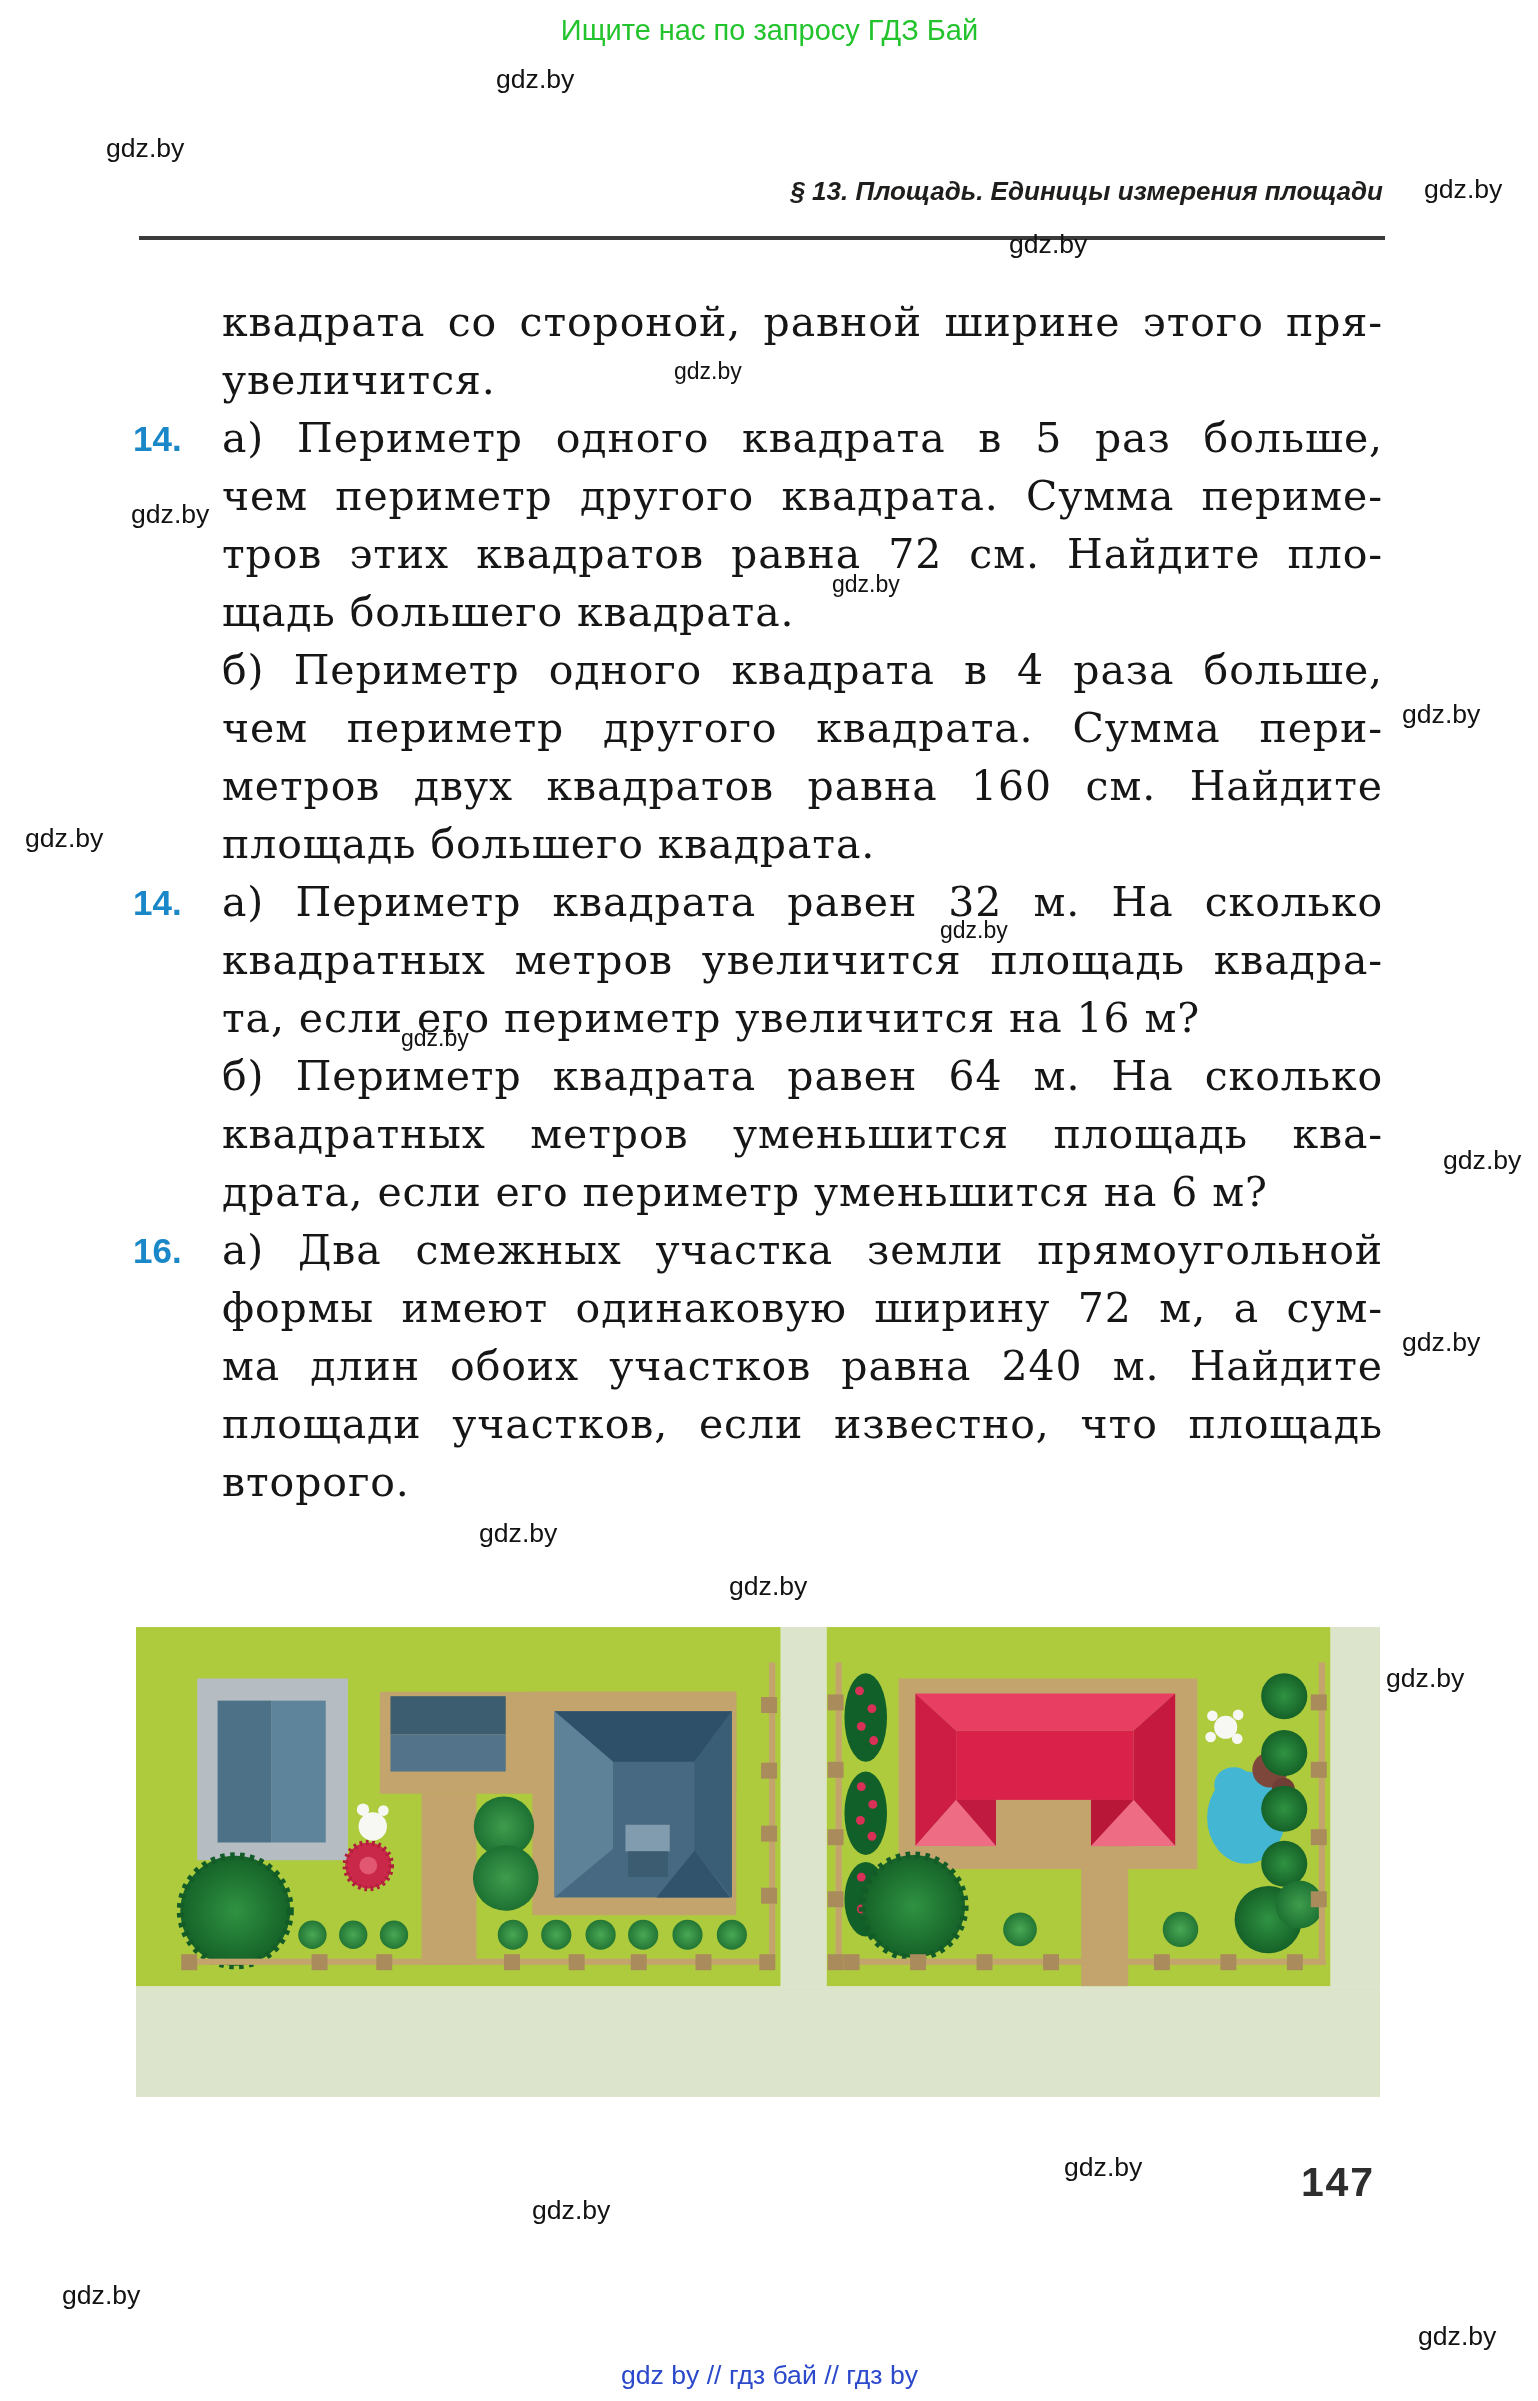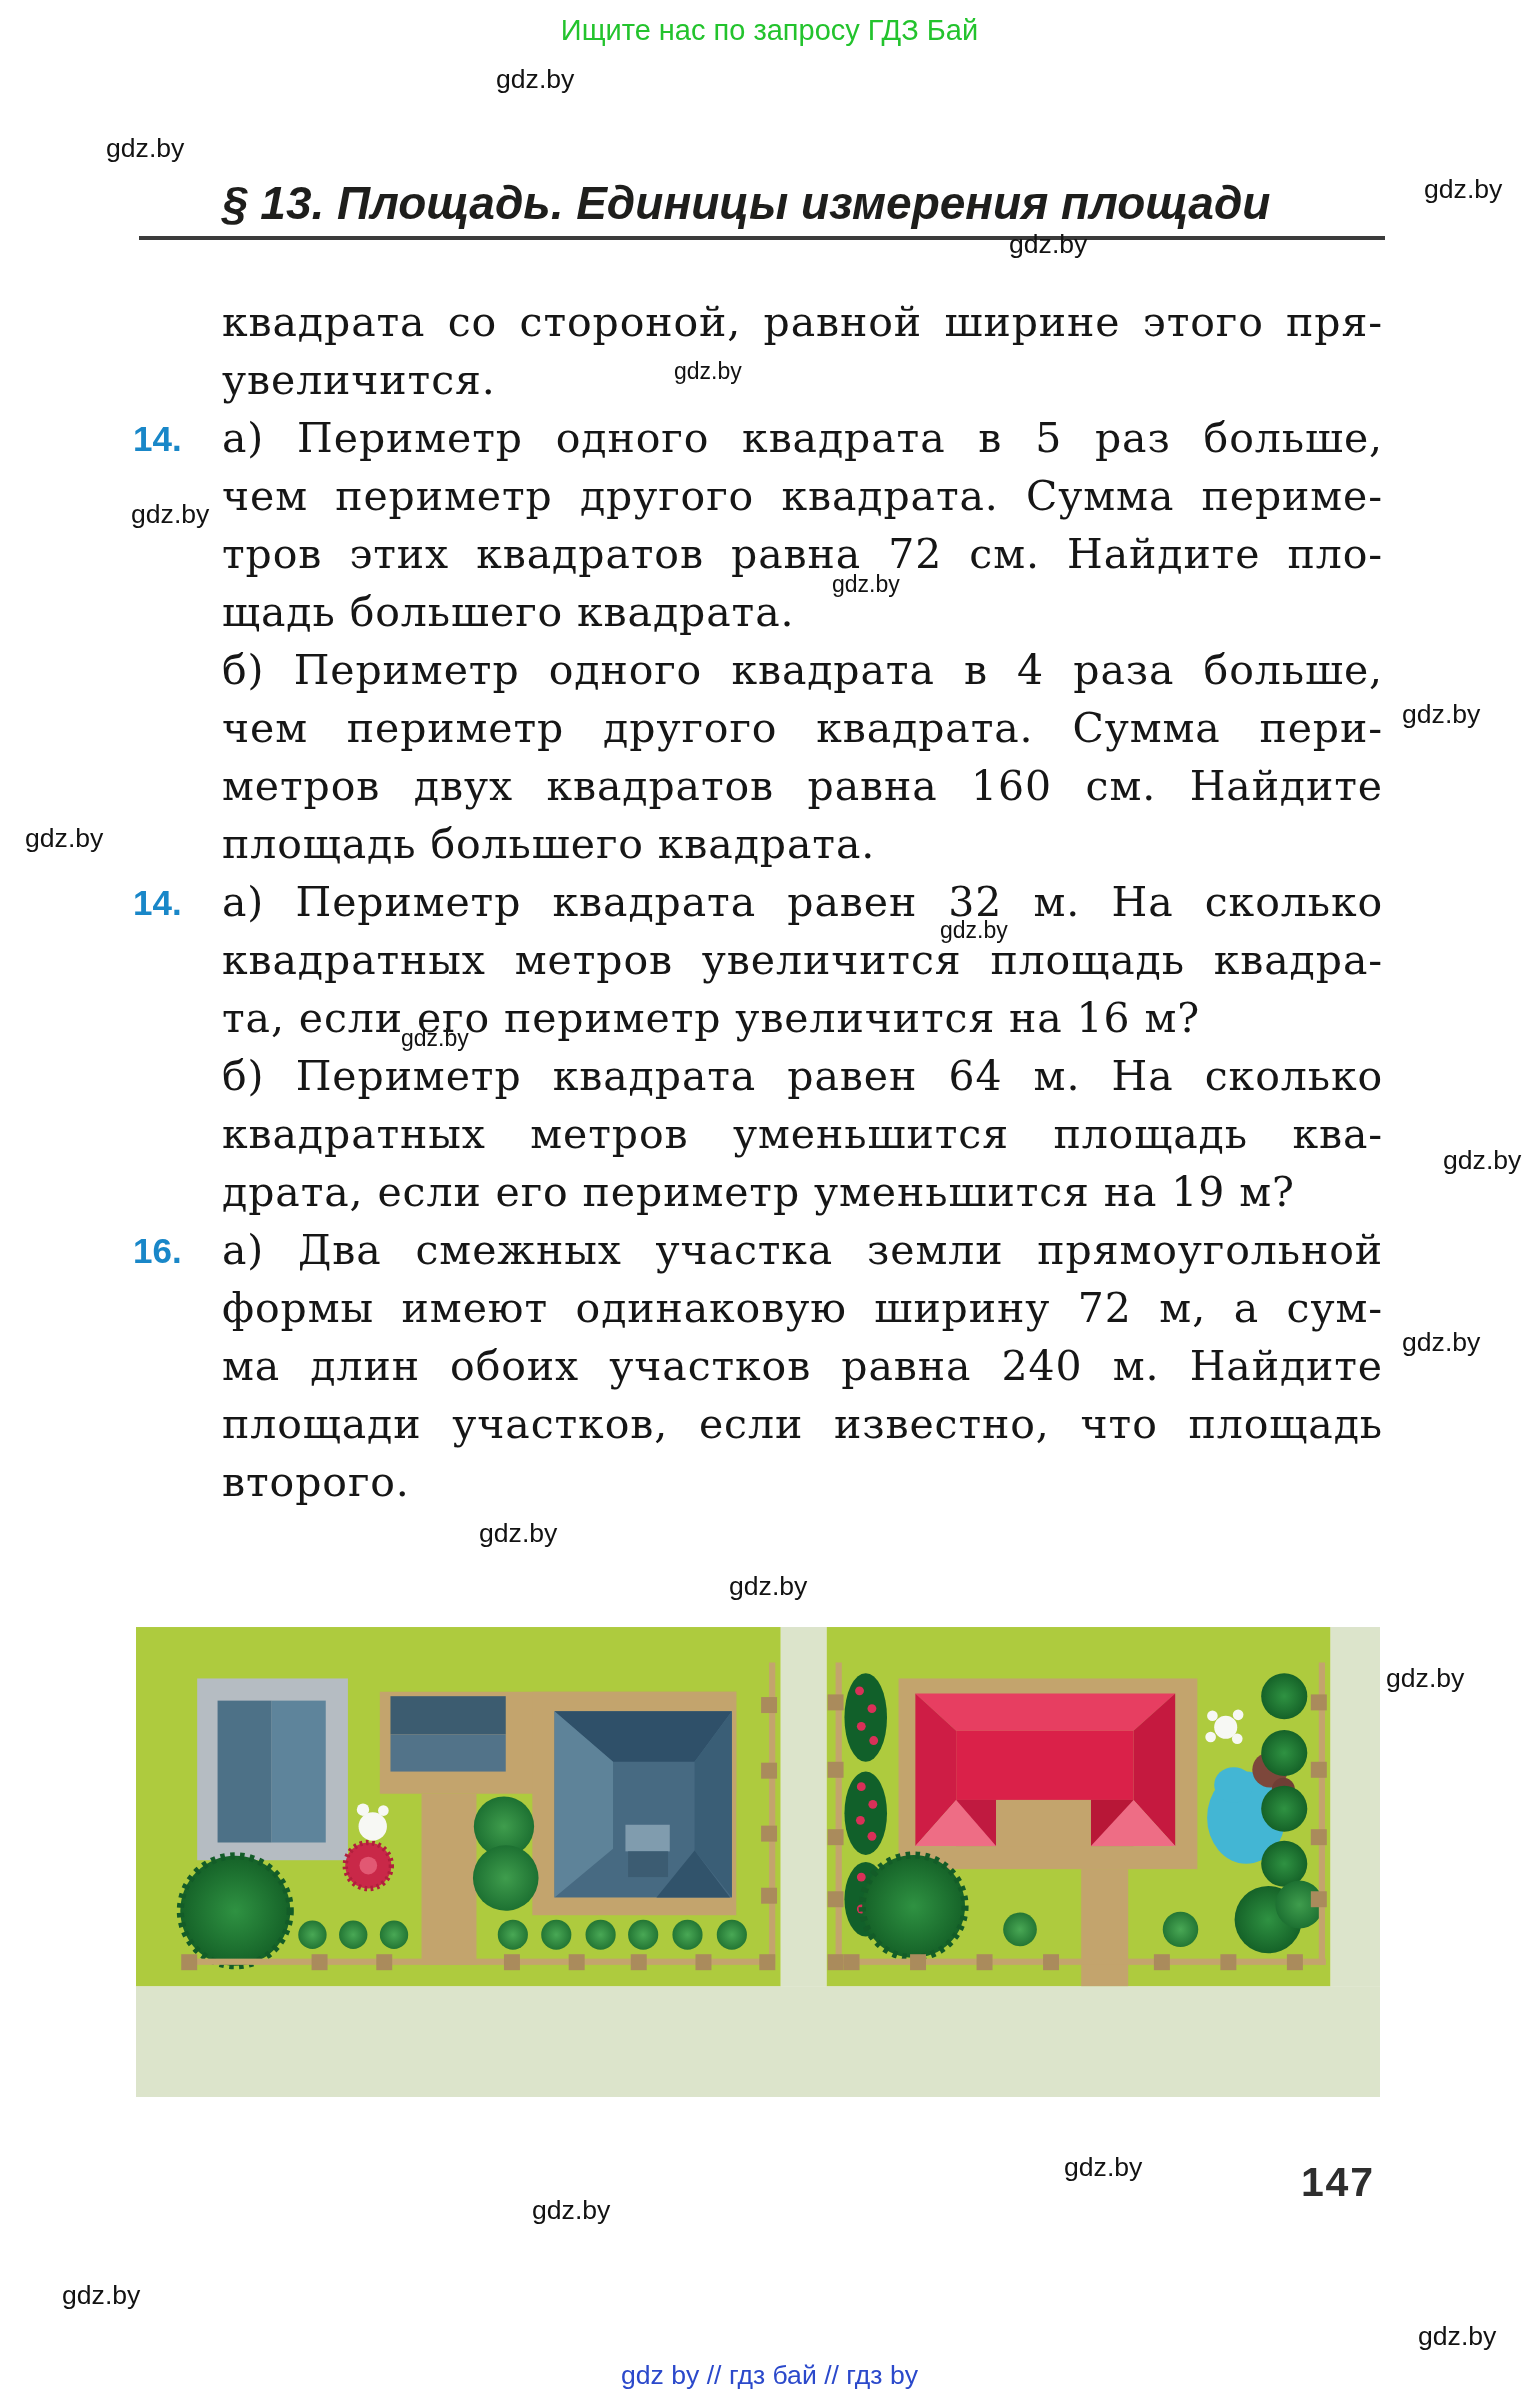--- a/index.html
+++ b/index.html
@@ -1,22 +1,22 @@
 <!DOCTYPE html>
 <html style="font-size:14px"><head>
 <meta charset="utf-8">
 <style>
   html,body{margin:0;padding:0;background:#ffffff}
   .page{position:relative;width:1539px;height:2401px;background:#ffffff;
         font-family:"DejaVu Serif",serif;overflow:hidden}
   .promo{position:absolute;top:14px;left:0;width:100%;text-align:center;
          font-family:"Liberation Sans",sans-serif;font-size:29px;color:#23c32d}
-  .hdr{position:absolute;top:176px;left:222px;width:1161px;text-align:left;
+  .hdr{position:absolute;top:176px;left:222px;width:1161px;text-align:right;
        font-family:"Liberation Sans",sans-serif;font-style:italic;font-weight:bold;
-       font-size:46px;color:#1e1e1c}
+       font-size:26px;color:#1e1e1c}
   .rule{position:absolute;left:139px;top:236px;width:1246px;height:4.4px;background:#3b3b3b}
   .textblock{position:absolute;left:222px;top:293px;width:1161px;
              font-size:41px;line-height:58px;color:#161616;letter-spacing:0.9px}
   .line{position:relative;text-align:justify;text-align-last:justify}
   .line.end{text-align:left;text-align-last:left}
   .tnum{position:absolute;left:-89px;top:0.9px;width:69px;text-align:left;
         font-family:"Liberation Sans",sans-serif;font-weight:bold;
         font-size:35px;letter-spacing:0;color:#1987c8}
   .wm{position:absolute;font-family:"Liberation Sans",sans-serif;font-size:26.6px;
       color:#121212;white-space:nowrap}
@@ -72,21 +72,21 @@
       <div class="line end"><span>щадь большего квадрата.</span></div>
       <div class="line"><span>б) Периметр одного квадрата в 4 раза больше,</span></div>
       <div class="line"><span>чем периметр другого квадрата. Сумма пери-</span></div>
       <div class="line"><span>метров двух квадратов равна 160 см. Найдите</span></div>
       <div class="line end"><span>площадь большего квадрата.</span></div>
       <div class="line"><span class="tnum">14.</span><span>а) Периметр квадрата равен 32 м. На сколько</span></div>
       <div class="line"><span>квадратных метров увеличится площадь квадра-</span></div>
       <div class="line end"><span>та, если его периметр увеличится на 16 м?</span></div>
       <div class="line"><span>б) Периметр квадрата равен 64 м. На сколько</span></div>
       <div class="line"><span>квадратных метров уменьшится площадь ква-</span></div>
-      <div class="line end"><span>драта, если его периметр уменьшится на 19 м?</span></div>
+      <div class="line end"><span>драта, если его периметр уменьшится на 6 м?</span></div>
       <div class="line"><span class="tnum">16.</span><span>а) Два смежных участка земли прямоугольной</span></div>
       <div class="line"><span>формы имеют одинаковую ширину 72 м, а сум-</span></div>
       <div class="line"><span>ма длин обоих участков равна 240 м. Найдите</span></div>
       <div class="line"><span>площади участков, если известно, что площадь</span></div>
       <div class="line end"><span>второго.</span></div>
     </div>
 
   <div class="illu">
     <svg width="1244" height="470" viewBox="0 0 1403 530">
       <defs>

